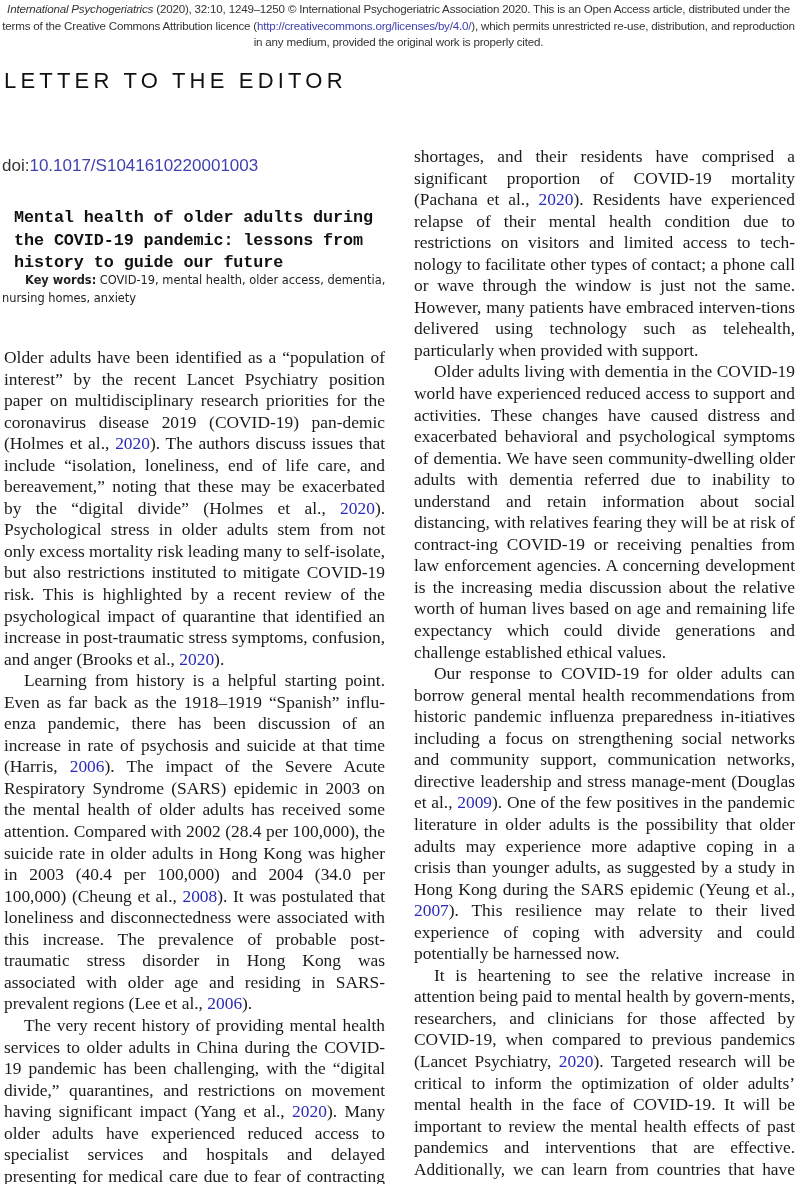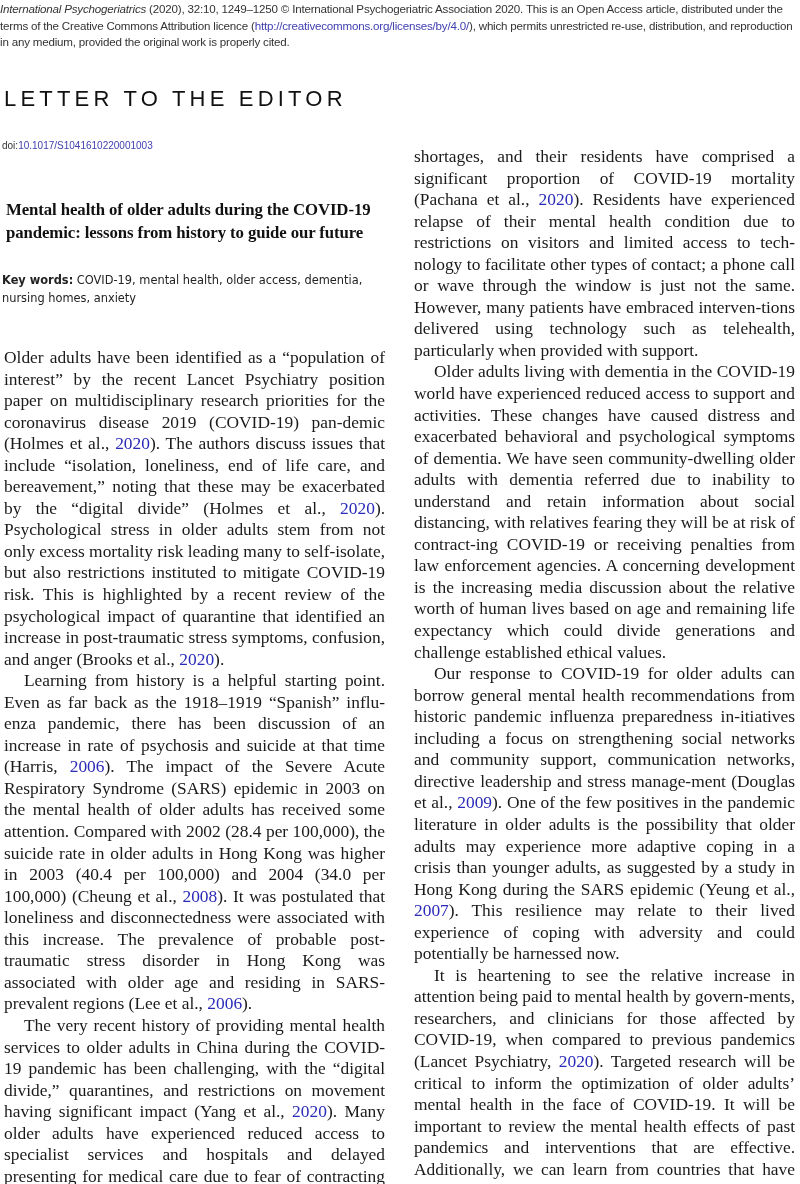--- a/index.html
+++ b/index.html
@@ -1,43 +1,43 @@
 <!DOCTYPE html>
 <html><head>
 <meta charset="utf-8">
 <style>
   html, body { margin:0; padding:0; background:#ffffff; }
   body { width:800px; height:1184px; overflow:hidden; position:relative; color:#1a1a1a; }
   .header-note {
     position:absolute; left:0; top:1px; width:797px;
     font-family:"Liberation Sans", sans-serif; font-size:11.6px; line-height:16.5px;
-    color:#333; text-align:left; letter-spacing:-0.2px;
+    color:#333; text-align:center; letter-spacing:-0.2px;
   }
   .header-note .journal { font-style:italic; }
   .header-note a { color:#4040b0; text-decoration:none; }
   .section-label {
     position:absolute; left:4px; top:68px;
     font-family:"Liberation Sans", sans-serif; font-size:22px; letter-spacing:4.2px;
-    color:#111; font-weight:normal;margin-top:18px;
+    color:#111; font-weight:normal;
   }
   .doi {
-    position:absolute; left:2px; top:140px;
-    font-family:"Liberation Sans", sans-serif; font-size:10px; color:#333;
+    position:absolute; left:2px; top:156px;
+    font-family:"Liberation Sans", sans-serif; font-size:17px; color:#333;
   }
   .doi a { color:#4040b0; text-decoration:none; }
   .title {
     position:absolute; left:2px; top:195px; width:390px;
-    font-family:Liberation Serif, serif; font-weight:bold; font-size:16.8px; line-height:22.5px;
-    color:#111; margin:4px; letter-spacing:-0.1px;
+    font-family:Liberation Mono, monospace; font-weight:bold; font-size:16.8px; line-height:22.5px;
+    color:#111; margin:12px; letter-spacing:-0.1px;
   }
   .keywords {
     position:absolute; left:2px; top:271px; width:385px;
     font-family:"DejaVu Sans", sans-serif; font-size:11.4px; line-height:18px; color:#222;
   }
-  .keywords b { font-weight:bold; }
+  .keywords b { font-weight:bold;margin-left:23px; }
   .col {
     position:absolute; width:381px;
     font-family:"Liberation Serif", serif; font-size:17.4px; line-height:21.55px;
     color:#1a1a1a; text-align:justify; hyphens:manual;
   }
   .col.left { left:4px; top:347px; }
   .col.right { left:414px; top:146px; }
   .col p { margin:0; }
   .col p.indent { text-indent:20px; }
   .ref { color:#2a2ab8; text-decoration:none; cursor:pointer; }

